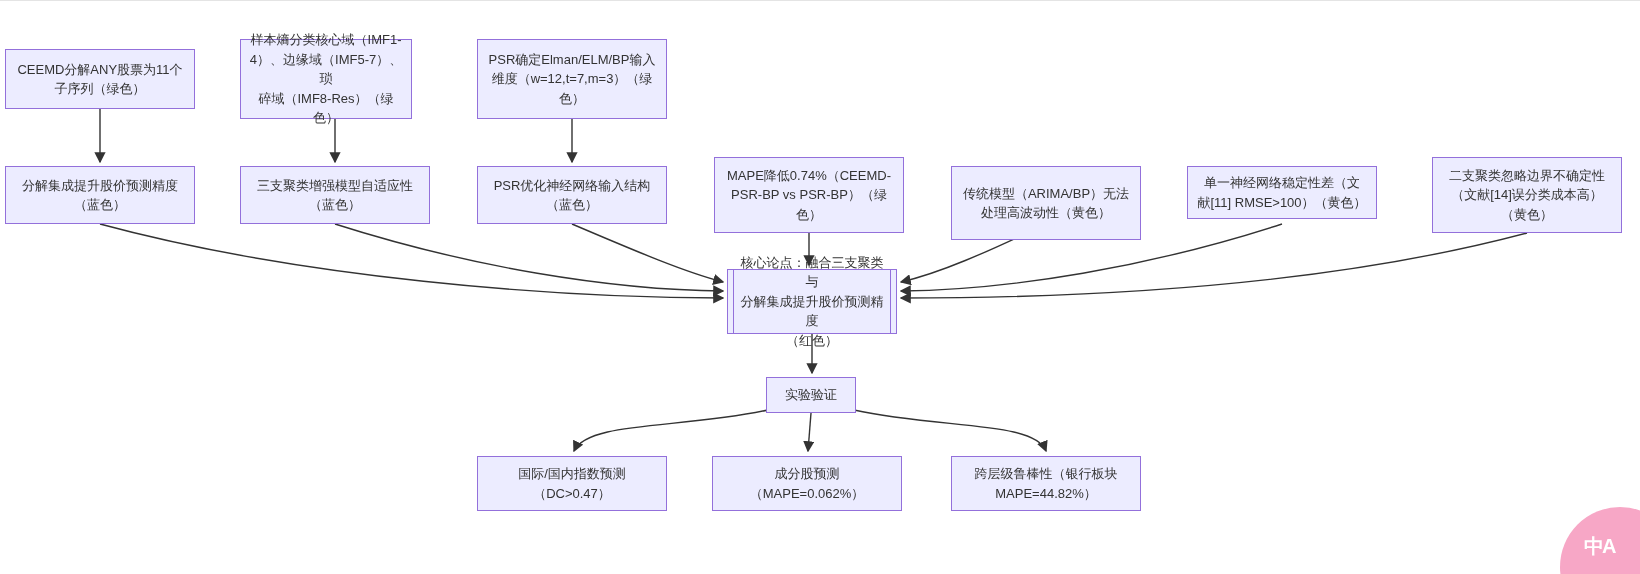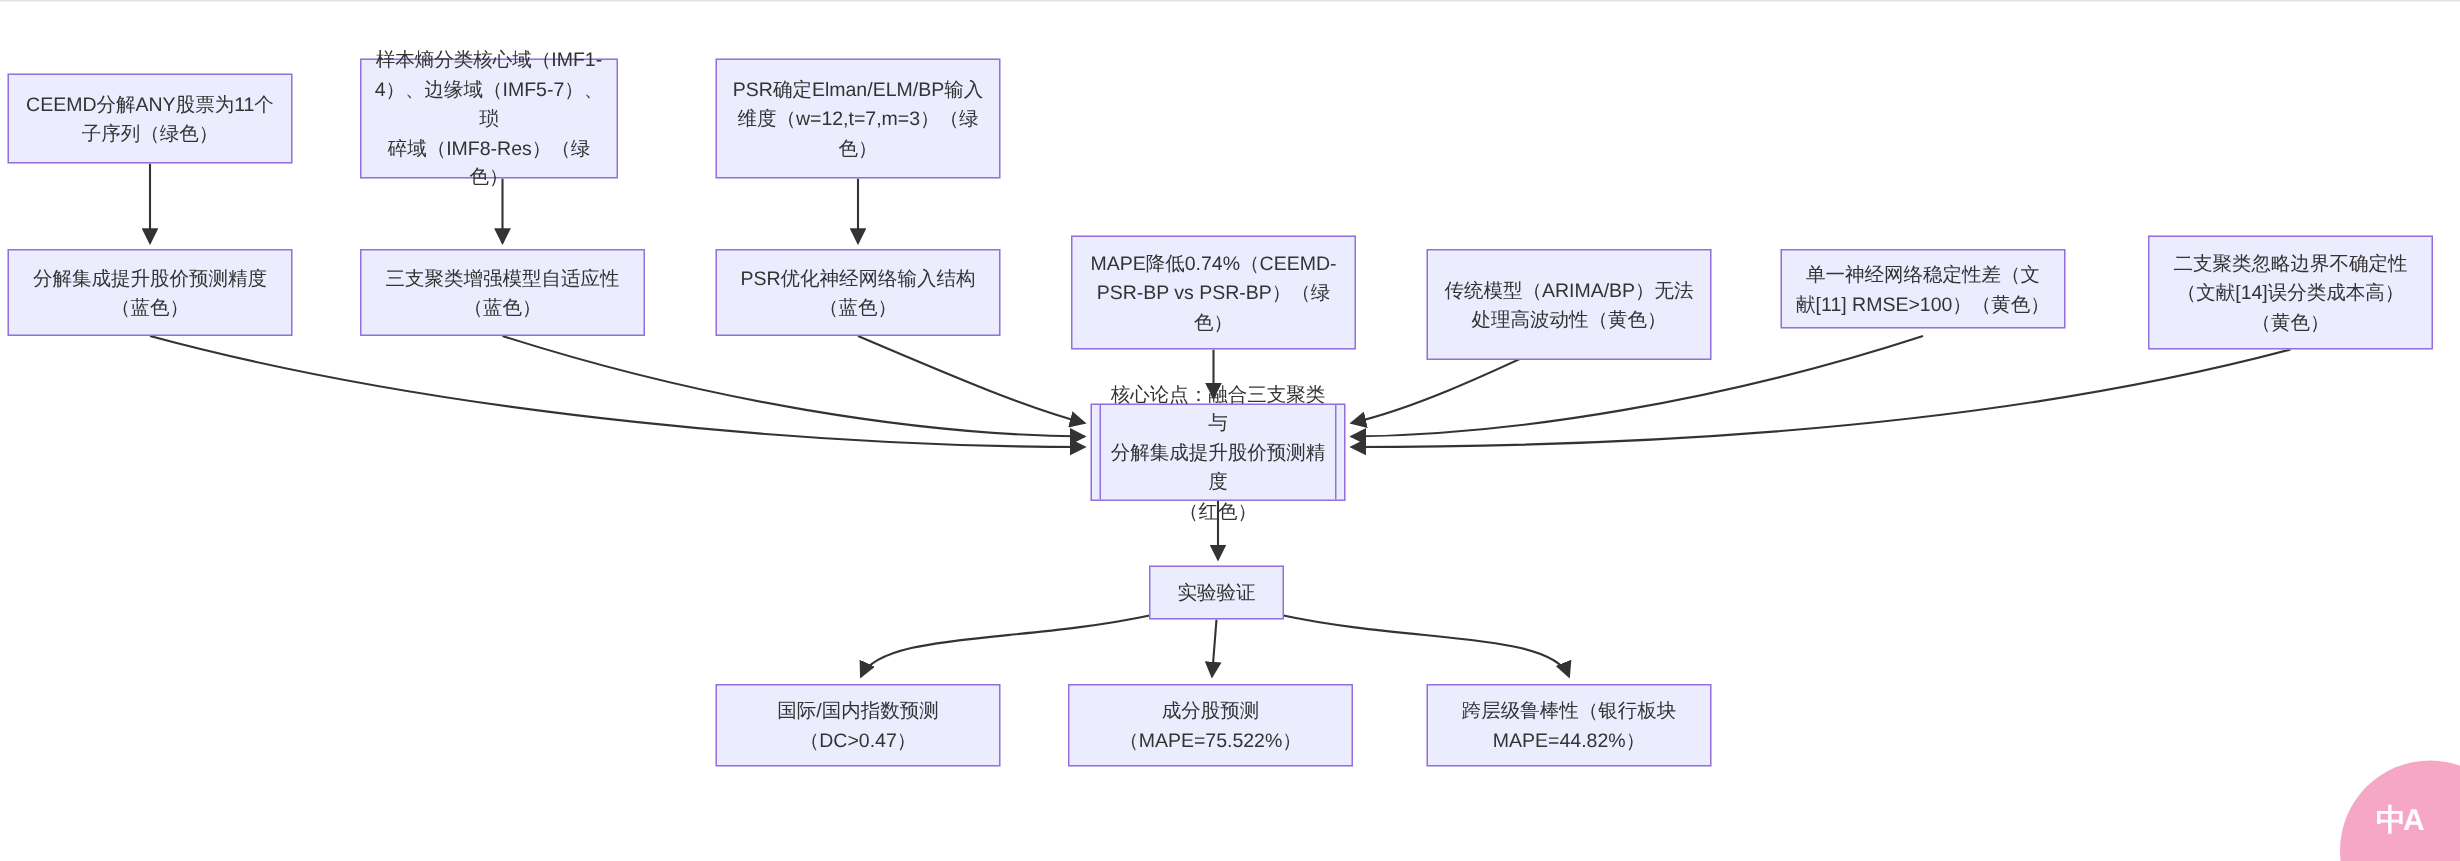--- a/index.html
+++ b/index.html
@@ -161,21 +161,21 @@
   <div class="node n-l">
       <span>实验验证</span>
     </div>
 
   <div class="node n-m">
       <span>国际/国内指数预测
 （DC&gt;0.47）</span>
     </div>
   <div class="node n-n">
       <span>成分股预测
-（MAPE=75.522%）</span>
+（MAPE=0.062%）</span>
     </div>
   <div class="node n-o">
       <span>跨层级鲁棒性（银行板块
 MAPE=44.82%）</span>
     </div>
 
   <div class="translate-badge">
     <span class="badge-label">中A</span>
   </div>
 

